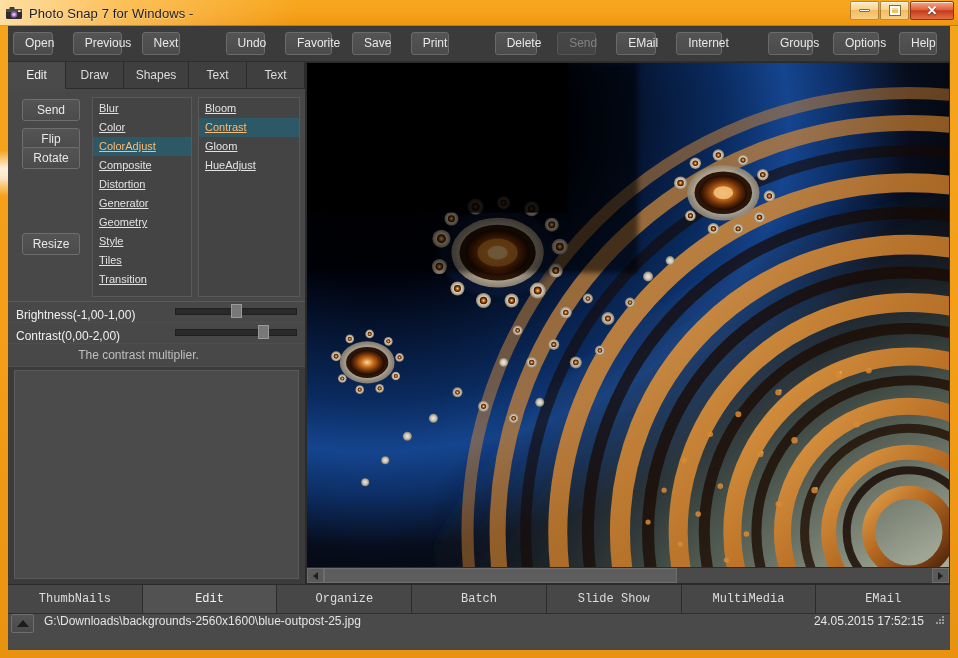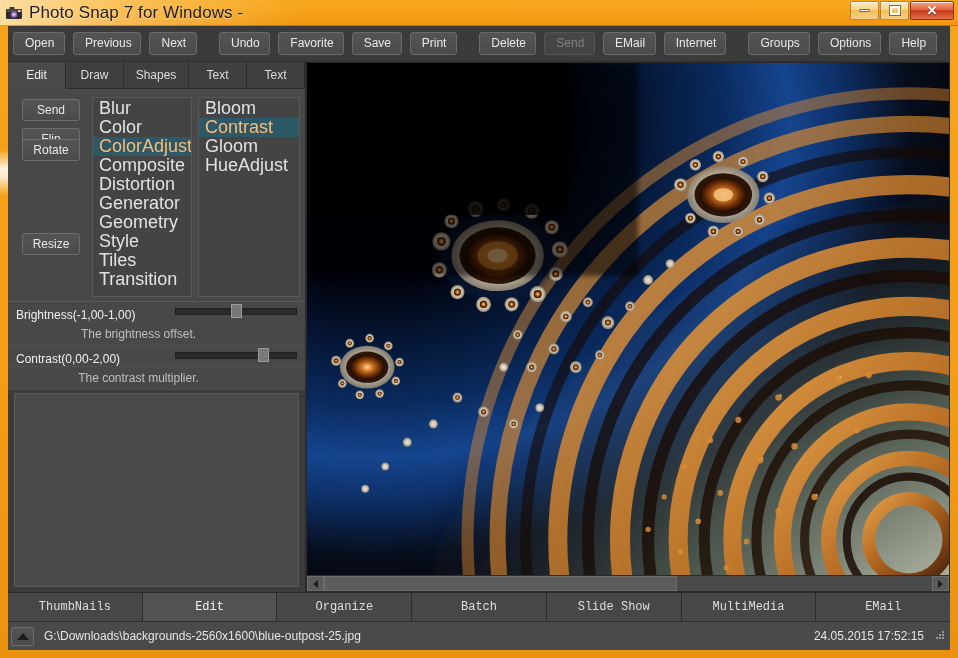--- a/index.html
+++ b/index.html
@@ -47,21 +47,21 @@
     position: absolute; left: 0; right: 0; bottom: 0;
     height: 1px; background: rgba(140,80,0,.45);
   }
   .title-icon {
     width: 18px; height: 16px;
     margin-right: 6px;
     position: relative;
     flex: 0 0 auto;
   }
   .title-text {
-    font-size: 17px;
+    font-size: 13px;
     color: #1d1d1d;
     letter-spacing: .1px;
     text-shadow: 0 1px 0 rgba(255,255,255,.45);
     white-space: nowrap;
   }
   .win-btns {
     position: absolute;
     right: 4px; top: 1px;
     display: flex;
     gap: 1px;
@@ -93,21 +93,21 @@
     flex-direction: column;
   }
 
   
   #toolbar {
     height: 36px;
     background: #3b3b3b;
     display: flex;
     align-items: center;
     padding: 0 5px;
-    gap: 0px;
+    gap: 12px;
     border-bottom: 1px solid #2e2e2e;
   }
   .tb-btn {
     height: 23px;
     min-width: 38px;
     padding: 0 11px;
     margin-right: 8px;
     background: linear-gradient(180deg, #545454 0%, #4b4b4b 100%);
     border: 1px solid #6a6a6a;
     border-radius: 3px;
@@ -188,39 +188,40 @@
     border: 1px solid #6e6e6e;
     border-radius: 3px;
     color: #e8e8e8;
     font-size: 12px;
     line-height: 20px;
     text-align: center;
     cursor: default;
   }
   .sb.b1 { top: 2px; }
   .sb.b2 { top: 31px; }
-  .sb.b3 { top: 42px; }
+  .sb.b3 { top: 50px; }
   .sb.b4 { top: 136px; }
 
   .listbox {
     background: #444;
     border: 1px solid #595959;
     overflow: hidden;
     padding: 1px 0;
   }
   #list-categories { width: 100px; flex: 0 0 100px; }
   #list-effects { width: 102px; flex: 0 0 102px; }
   .li {
     height: 19px;
     line-height: 19px;
     padding: 0 0 0 6px;
-    font-size: 18px;
+    font-size: 11px;
     color: #e2e2e2;
     white-space: nowrap;
     cursor: default;
+    text-decoration: underline;
   }
   .li.selected {
     background: #2d5866;
     color: #fdba74;
   }
 
   
   #right-row {
     height: 30px;
     display: flex;
@@ -364,23 +365,22 @@
     background: #474747;
     border-right: 1px solid #2b2b2b;
     cursor: default;
     font-family: Liberation Mono, monospace;
   }
   .btab.active { background: #525252; color: #f2f2f2; }
   .btab:last-child { border-right: none; }
 
   
   #statusbar {
-    height: 29px;
-    display: flex;
-    align-items: center;
+    height: 37px;
+    display: flex;
     background: #4a4a4a;
     border-top: 1px solid #2f2f2f;
     padding: 0 4px 0 3px;
   }
   #collapse-btn {
     width: 23px; height: 19px;
     background: linear-gradient(180deg, #545454 0%, #4b4b4b 100%);
     border: 1px solid #6e6e6e;
     border-radius: 2px;
     display: flex; align-items: center; justify-content: center;
@@ -505,21 +505,20 @@
 
 
         <div id="sliders">
             <div class="sl-row">
               <span class="sl-label">Brightness(-1,00-1,00)</span>
               <span class="sl-track-wrap">
                 <span class="sl-track"></span>
                 <span class="sl-thumb" style="left: calc(50% - 5px);"></span>
               </span>
             </div>
-            <div class="sl-desc">The brightness offset.</div>
             <div class="sl-row">
               <span class="sl-label">Contrast(0,00-2,00)</span>
               <span class="sl-track-wrap">
                 <span class="sl-track"></span>
                 <span class="sl-thumb" style="left: calc(72% - 5px);"></span>
               </span>
             </div>
             <div class="sl-desc">The contrast multiplier.</div>
           </div>
 

